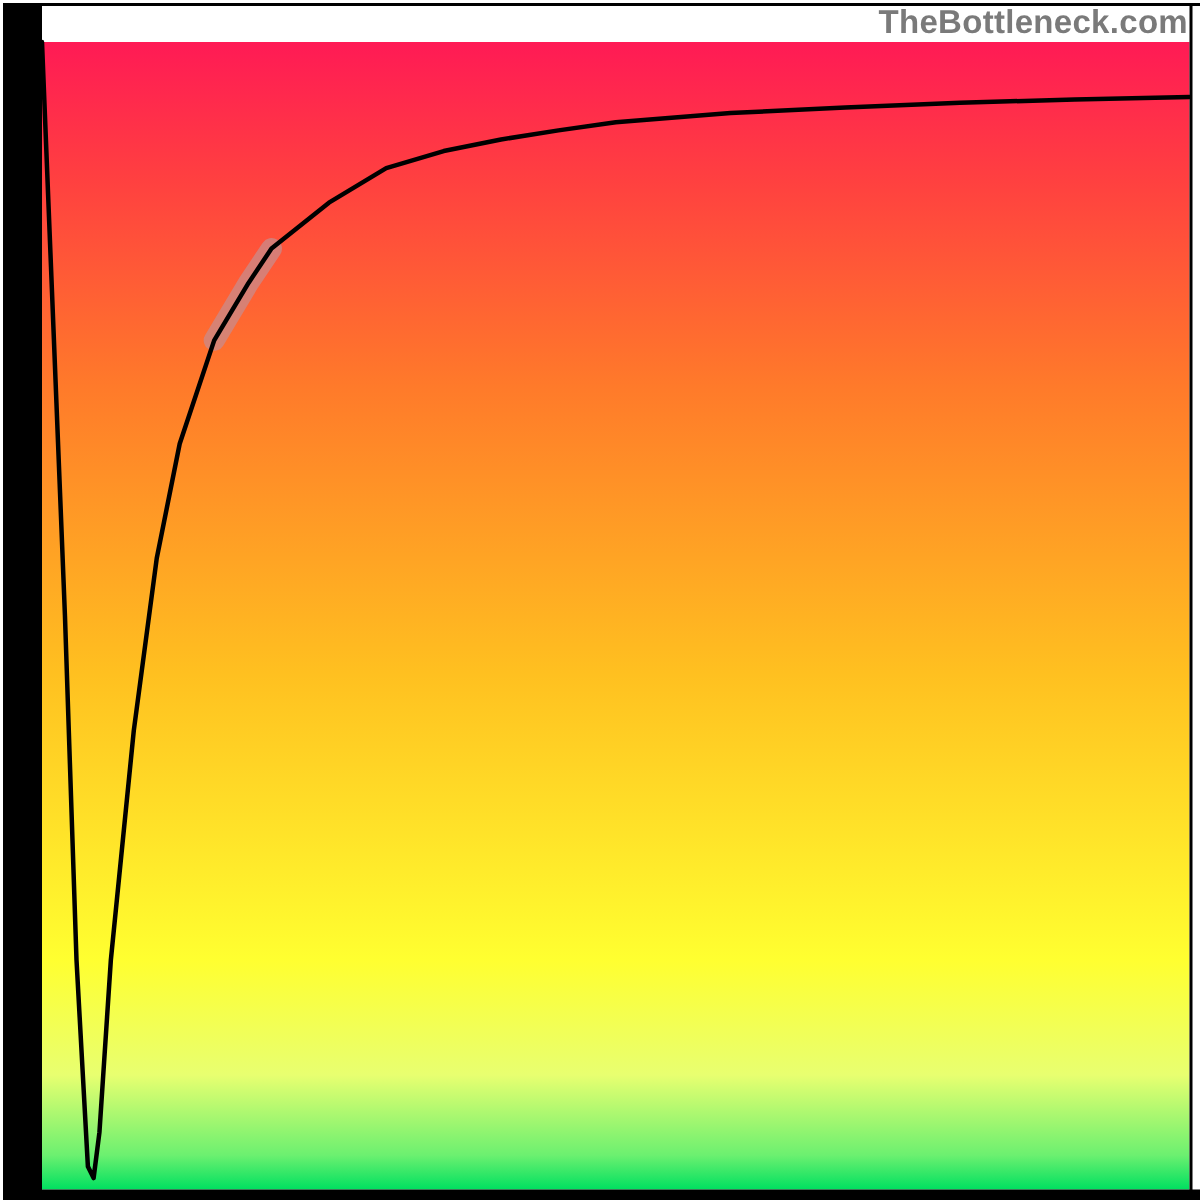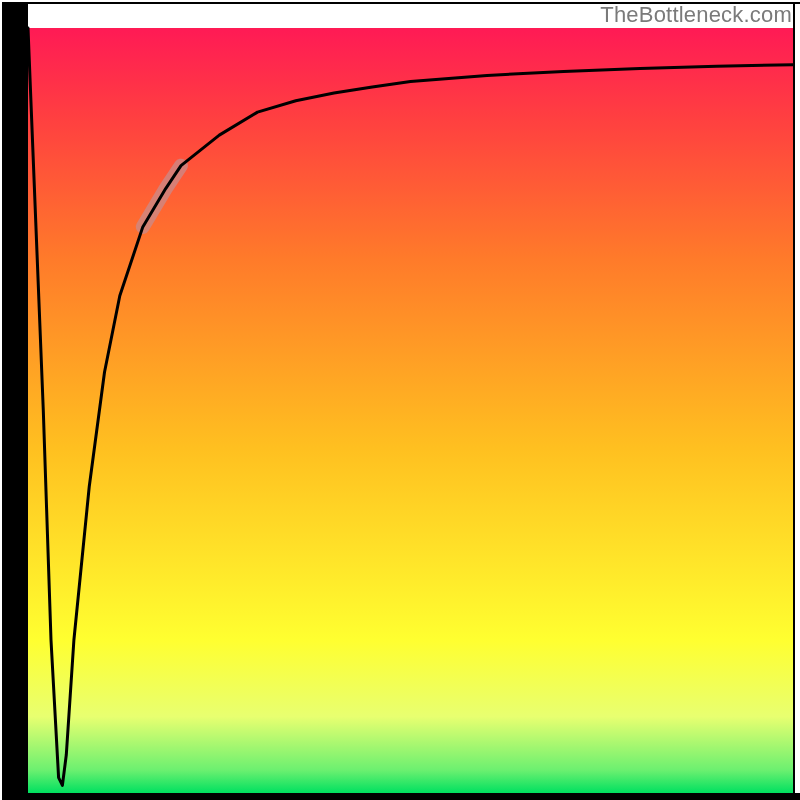--- a/index.html
+++ b/index.html
@@ -14,21 +14,21 @@
     position: relative;
     width: 800px;
     height: 800px;
   }
   .watermark {
     position: absolute;
     top: 2px;
     right: 8px;
     color: #7a7a7a;
     font-size: 22px;
-    font-weight: 400;
+    font-weight: 700;
     letter-spacing: 0.2px;
     z-index: 10;
   }
   svg.plot {
     position: absolute;
     left: 0;
     top: 0;
   }
 </style>
 </head>

